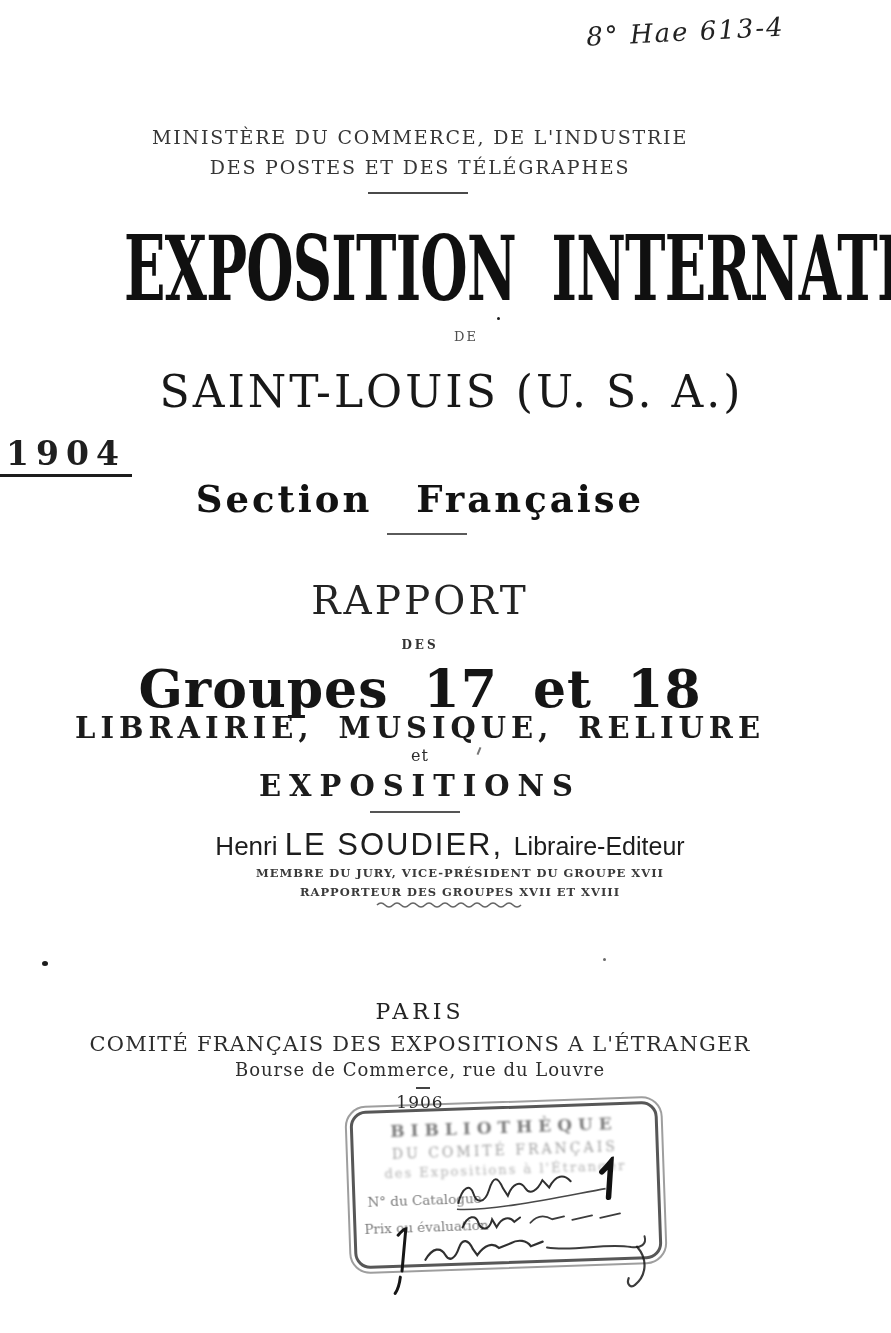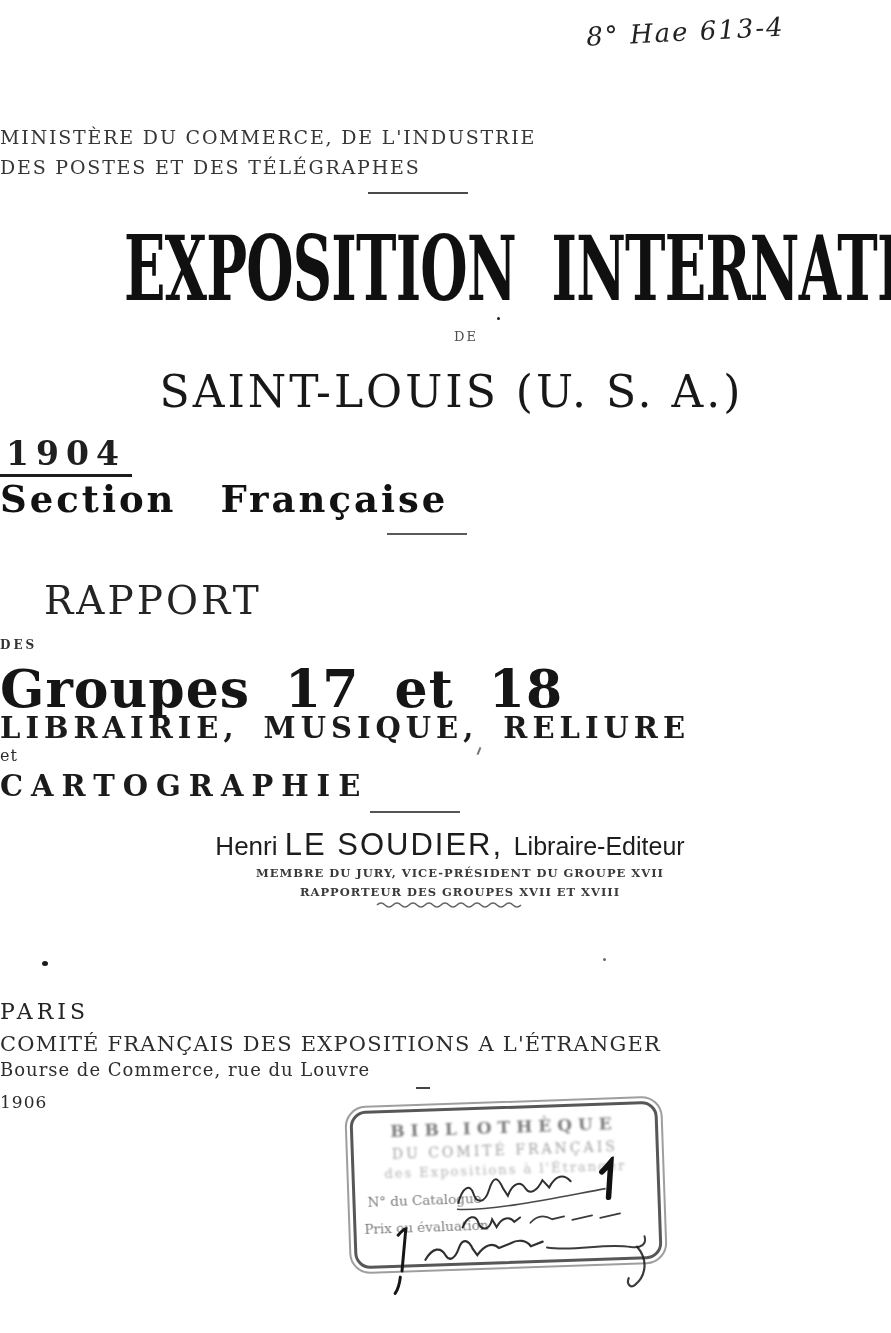--- a/index.html
+++ b/index.html
@@ -2,21 +2,21 @@
 <html><head>
 <meta charset="utf-8">
 <style>
   html,body{margin:0;padding:0;background:#e8e8e6;}
   .page{
     position:relative;width:891px;height:1333px;margin:0 auto;
     background:#ffffff;overflow:hidden;
     font-family:"DejaVu Serif",serif;color:#1f1f1f;
   }
   .abs{position:absolute;}
-  .center{left:0;width:840px;text-align:left;}
+  .center{left:0;width:840px;text-align:center;}
   
   .shelfmark{
     left:586px;top:14px;width:300px;
     font-family:"DejaVu Serif",serif;font-style:italic;
     font-size:26px;color:#222;transform:rotate(-3deg);
     letter-spacing:2px;white-space:nowrap;
   }
   
   .ministry{font-size:19px;letter-spacing:1.8px;color:#363636;white-space:nowrap;}
   .ministry-1{top:126px;}
@@ -30,21 +30,21 @@
     letter-spacing:-1px;word-spacing:22px;color:#101010;
     transform:scale(0.80,1.32);transform-origin:center center;white-space:nowrap;
   }
   .de-line{top:329px;left:0;width:932px;text-align:center;font-size:13px;letter-spacing:2px;color:#4e4e4e;}
   .city-line{top:364px;left:6px;width:891px;text-align:center;font-size:44px;line-height:56px;letter-spacing:3px;color:#181818;white-space:nowrap;}
   .year-line{top:434px;left:0;width:860px;}
   .year-line span{display:inline-block;font-size:33px;font-weight:bold;letter-spacing:7px;padding:0 6px 1px 6px;border-bottom:3px solid #1c1c1c;}
   .section-line{top:477px;font-size:37px;font-weight:bold;letter-spacing:3px;word-spacing:28px;color:#121212;white-space:nowrap;}
   .rule-2{left:387px;top:533px;width:80px;height:2px;background:#5a5a5a;}
   
-  .rapport-line{top:578px;font-size:39px;letter-spacing:3px;color:#242424;padding-left:44px;}
+  .rapport-line{top:578px;font-size:39px;letter-spacing:3px;color:#242424;}
   .des-line{top:638px;font-size:12px;font-weight:bold;letter-spacing:3px;color:#333;}
   .groups-line{top:658px;font-size:52px;font-weight:bold;letter-spacing:1px;word-spacing:16px;color:#151515;white-space:nowrap;}
   .subjects-1{top:711px;font-size:29px;font-weight:bold;letter-spacing:5px;word-spacing:10px;color:#1b1b1b;white-space:nowrap;}
   .et-line{top:746px;font-size:16px;color:#2d2d2d;letter-spacing:1px;}
   .tick-mark{left:478px;top:747px;width:2px;height:8px;background:#777;transform:rotate(22deg);}
   .subjects-2{top:769px;font-size:29px;font-weight:bold;letter-spacing:8px;color:#1b1b1b;}
   .rule-3{left:370px;top:811px;width:90px;height:2px;background:#555;}
   
   .author-line{top:827px;left:0;width:900px;text-align:center;font-family:"Liberation Sans",sans-serif;color:#1d1d1d;white-space:nowrap;}
   .author-line .first{font-size:26px;}
@@ -105,21 +105,21 @@
   </div>
   <div class="abs center section-line">Section Française</div>
   <div class="abs rule-2"></div>
 
   <div class="abs center rapport-line">RAPPORT</div>
   <div class="abs center des-line">DES</div>
   <div class="abs center groups-line">Groupes 17 et 18</div>
   <div class="abs center et-line">et</div>
   <div class="abs center subjects-1">LIBRAIRIE, MUSIQUE, RELIURE</div>
   <div class="abs tick-mark"></div>
-  <div class="abs center subjects-2">CARTOGRAPHIE</div>
+  <div class="abs center subjects-2">EXPOSITIONS</div>
   <div class="abs rule-3"></div>
 
   <div class="abs author-line">
     <span class="first">Henri </span><span class="name">LE SOUDIER, </span><span class="role">Libraire-Editeur</span>
   </div>
   <div class="abs cred cred-1">MEMBRE DU JURY, VICE-PRÉSIDENT DU GROUPE XVII</div>
   <div class="abs cred cred-2">RAPPORTEUR DES GROUPES XVII ET XVIII</div>
 
   <svg class="abs wavy" width="150" height="10" viewBox="0 0 150 10">
     <path d="M2,6 Q6,2 10,6 T18,6 T26,6 T34,6 T42,6 T50,6 T58,6 T66,6 T74,6 T82,6 T90,6 T98,6 T106,6 T114,6 T122,6 T130,6 T138,6 T146,6" fill="none" stroke="#4a4a4a" stroke-width="1.6" opacity="0.85"></path>

